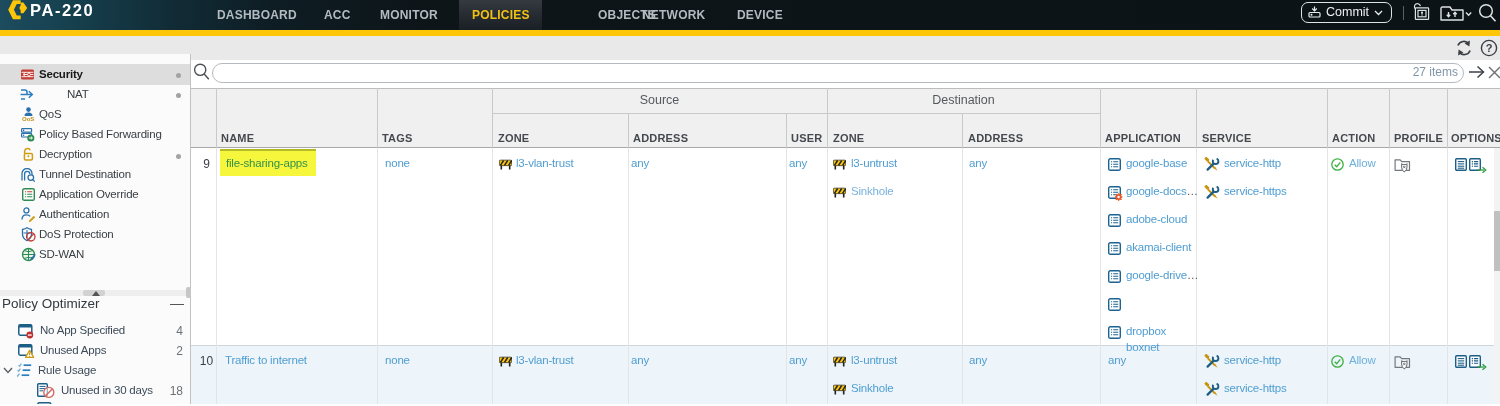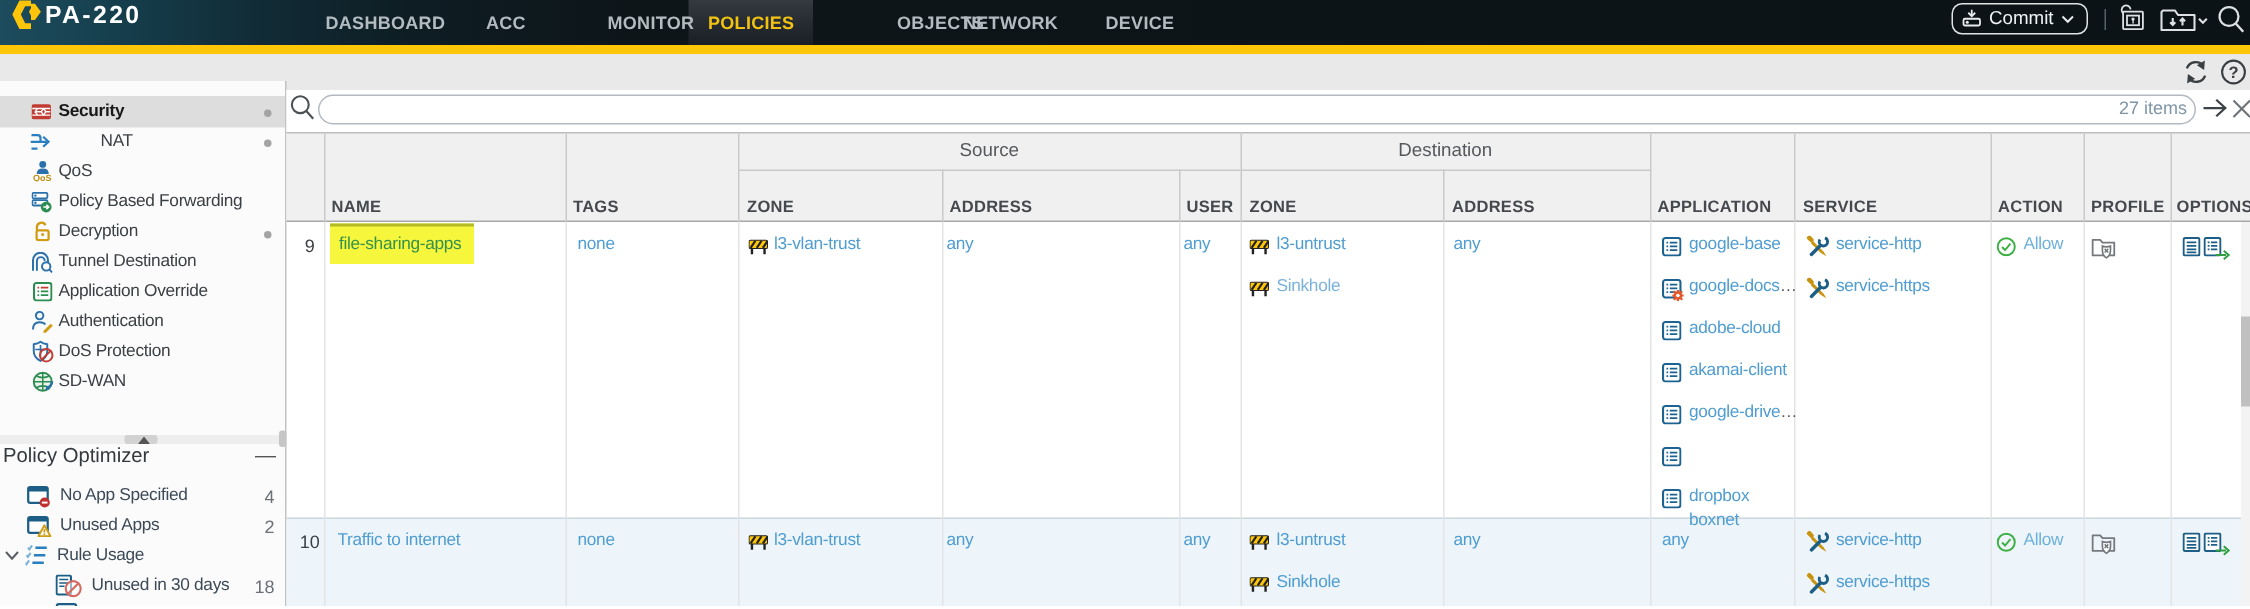--- a/index.html
+++ b/index.html
@@ -105,21 +105,21 @@
 
   <svg class="abs" style="left:8px;top:0" width="20" height="20" viewBox="0 0 21 21">
     <path d="M5.2 0.3 H13.3 V4.3 H9.2 L6.2 10.2 L9.2 16.2 H13.3 V20.3 H5.2 L0.2 10.2 Z" fill="#fdc50a"></path>
     <path d="M13.3 2.6 H16.1 L20.2 8.3 L16.1 14 H13.3 L13.3 11 L11.9 8.3 L13.3 5.6 Z" fill="#fdc50a"></path>
   </svg>
   <div class="abs" style="left:30px;top:-1px;height:22px;line-height:22px;color:#fff;
      font-size:16.5px;font-weight:bold;letter-spacing:1.6px;">PA-220</div>
 
   <div class="nav" style="left:217px;">DASHBOARD</div>
   <div class="nav" style="left:324px;">ACC</div>
-  <div class="nav" style="left:380px;margin-left:25px;">MONITOR</div>
+  <div class="nav" style="left:380px;">MONITOR</div>
   <div class="nav" style="left:472px;color:#f2c213;">POLICIES</div>
   <div class="nav" style="left:558px;margin-left:40px;">OBJECTS</div>
   <div class="nav" style="left:642px;">NETWORK</div>
   <div class="nav" style="left:737px;">DEVICE</div>
 
   <div class="abs" style="left:1301px;top:2px;width:91px;height:21px;border:1.5px solid #dfe3e5;
      border-radius:7px;color:#eef1f3;font-size:12.5px;line-height:18px;">
     <svg class="abs" style="left:6px;top:3px" width="13" height="12" viewBox="0 0 13 12">
       <g stroke="#e8ebed" stroke-width="1.2" fill="none">
         <path d="M6.5 0.5 V4"></path>

